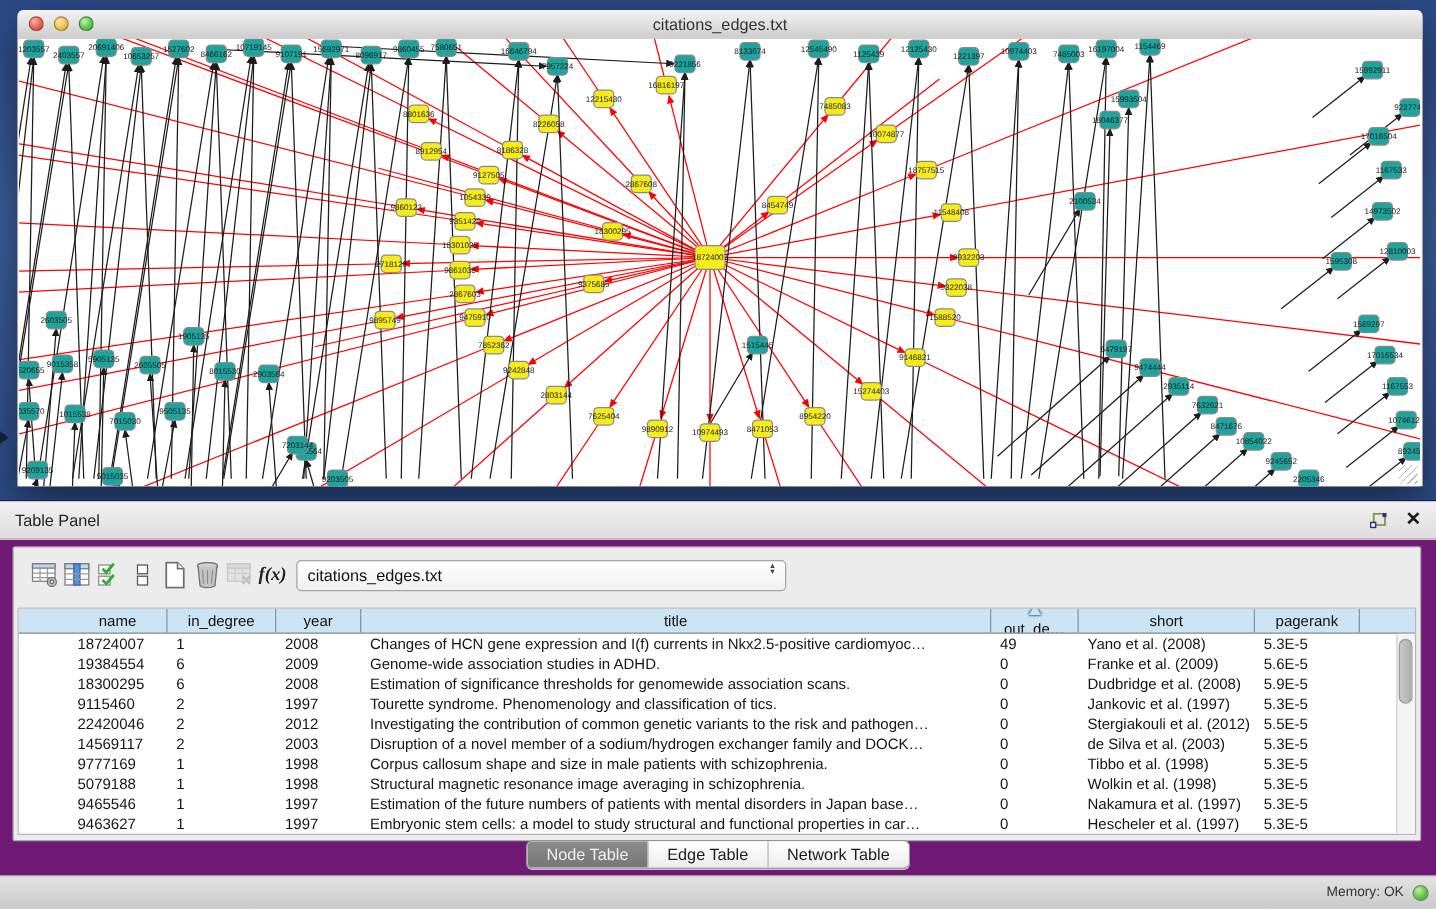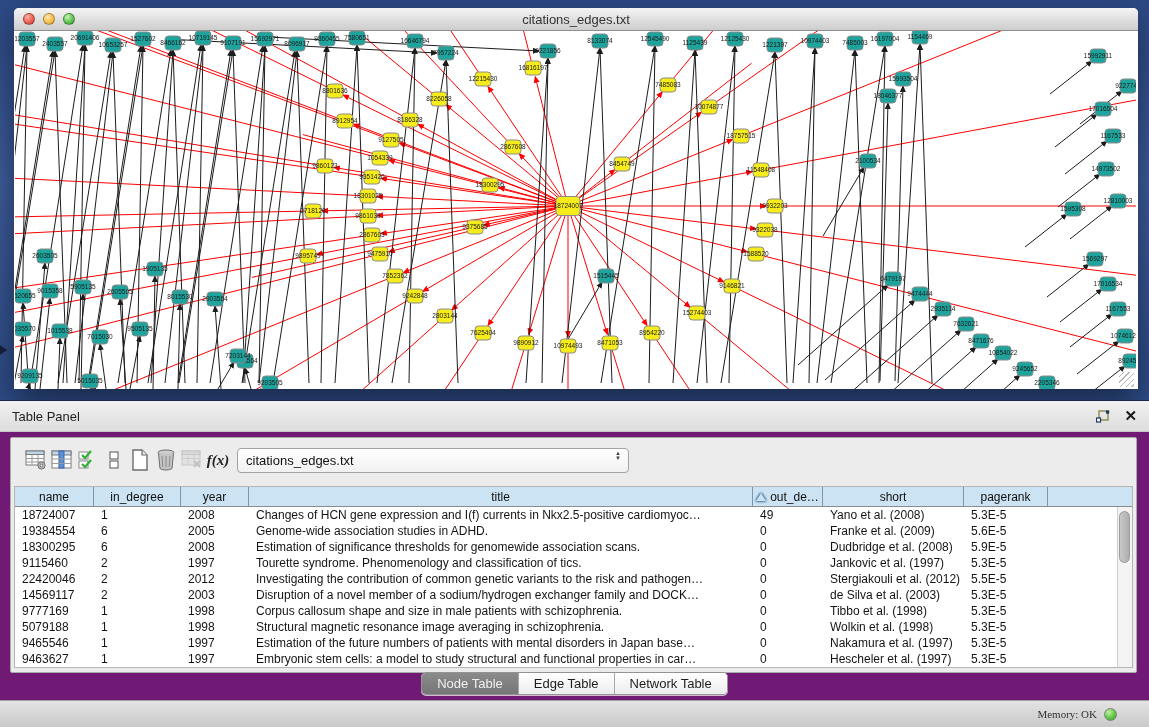--- a/index.html
+++ b/index.html
@@ -53,37 +53,37 @@
     border:1px solid #b5b5b5;overflow:hidden;}
   .thead{display:flex;height:19px;background:#cbe3f2;border-bottom:1px solid #8c8c8c;}
   .th{box-sizing:border-box;border-right:1px solid #7e96a6;display:flex;align-items:center;
     justify-content:center;font-size:12px;color:#111;white-space:nowrap;overflow:hidden;gap:4px;}
   .sort-tri{width:0;height:0;border-left:5px solid transparent;border-right:5px solid transparent;
     border-bottom:8px solid #cbe3f2;position:relative;box-sizing:border-box;
     filter:drop-shadow(0 0 1px #2c5f8a) drop-shadow(0 0 1px #2c5f8a);}
   .trow{display:flex;height:16px;align-items:center;}
   .td{box-sizing:border-box;padding:0 7px;font-size:12px;color:#141414;
     white-space:nowrap;overflow:hidden;}
-  .c0{width:79px;}.c1{width:87px;}.c2{width:68px;}.c3{width:504px;justify-content:center;}.c4{width:70px;}.c5{width:141px;}.c6{width:84px;}
+  .c0{width:79px;margin-left:40px;}.c1{width:87px;}.c2{width:68px;}.c3{width:504px;justify-content:center;}.c4{width:70px;flex-direction:column;}.c5{width:141px;}.c6{width:84px;}
   .vscroll{position:absolute;top:20px;right:0;bottom:0;width:14px;background:#f4f4f4;
     border-left:1px solid #cfcfcf;}
   .vthumb{position:absolute;left:1px;top:4px;width:11px;height:52px;border-radius:6px;
     background:linear-gradient(90deg,#c9c9c9,#aeaeae);border:1px solid #9a9a9a;box-sizing:border-box;}
   
   .tabs{position:absolute;left:0;right:0;bottom:5px;display:flex;justify-content:center;}
   .seg{display:flex;border:1px solid #939393;border-radius:5px;overflow:hidden;
     background:#fff;box-shadow:0 1px 0 rgba(255,255,255,.7);}
   .seg .tab{padding:0 15px;height:21px;line-height:21px;font-size:13px;color:#1c1c1c;
     background:linear-gradient(#ffffff,#ededed);border-right:1px solid #a8a8a8;}
   .seg .tab:last-child{border-right:none;}
   .seg .tab.selected{background:linear-gradient(#8b8b8b,#767676);color:#f0f0f0;}
   
   .status-bar{position:absolute;left:0;bottom:0;width:1149px;height:27px;
     background:linear-gradient(#e3e3e3,#c9c9c9);border-top:1px solid #9e9e9e;box-sizing:border-box;
-    display:flex;align-items:center;justify-content:flex-end;gap:7px;padding-right:32px;font-family:Liberation Serif, serif;}
+    display:flex;align-items:center;justify-content:flex-end;gap:7px;padding-right:6px;}
   .mem-label{font-size:11px;color:#333;}
   .mem-dot{width:13px;height:13px;border-radius:50%;border:1px solid #7f7f7f;box-sizing:border-box;
     background:radial-gradient(circle at 35% 30%,#c0f2a0,#58c23e 60%,#3f9e2e);}
 </style>
 </head>
 <body>
 
 <div class="desktop">
   <div class="edge-notch"></div>
 
@@ -609,21 +609,21 @@
             <div class="td c1">1</div>
             <div class="td c2">2008</div>
             <div class="td c3">Changes of HCN gene expression and I(f) currents in Nkx2.5-positive cardiomyoc…</div>
             <div class="td c4">49</div>
             <div class="td c5">Yano et al. (2008)</div>
             <div class="td c6">5.3E-5</div>
           </div>
           <div class="trow">
             <div class="td c0">19384554</div>
             <div class="td c1">6</div>
-            <div class="td c2">2005</div>
+            <div class="td c2">2009</div>
             <div class="td c3">Genome-wide association studies in ADHD.</div>
             <div class="td c4">0</div>
             <div class="td c5">Franke et al. (2009)</div>
             <div class="td c6">5.6E-5</div>
           </div>
           <div class="trow">
             <div class="td c0">18300295</div>
             <div class="td c1">6</div>
             <div class="td c2">2008</div>
             <div class="td c3">Estimation of significance thresholds for genomewide association scans.</div>

